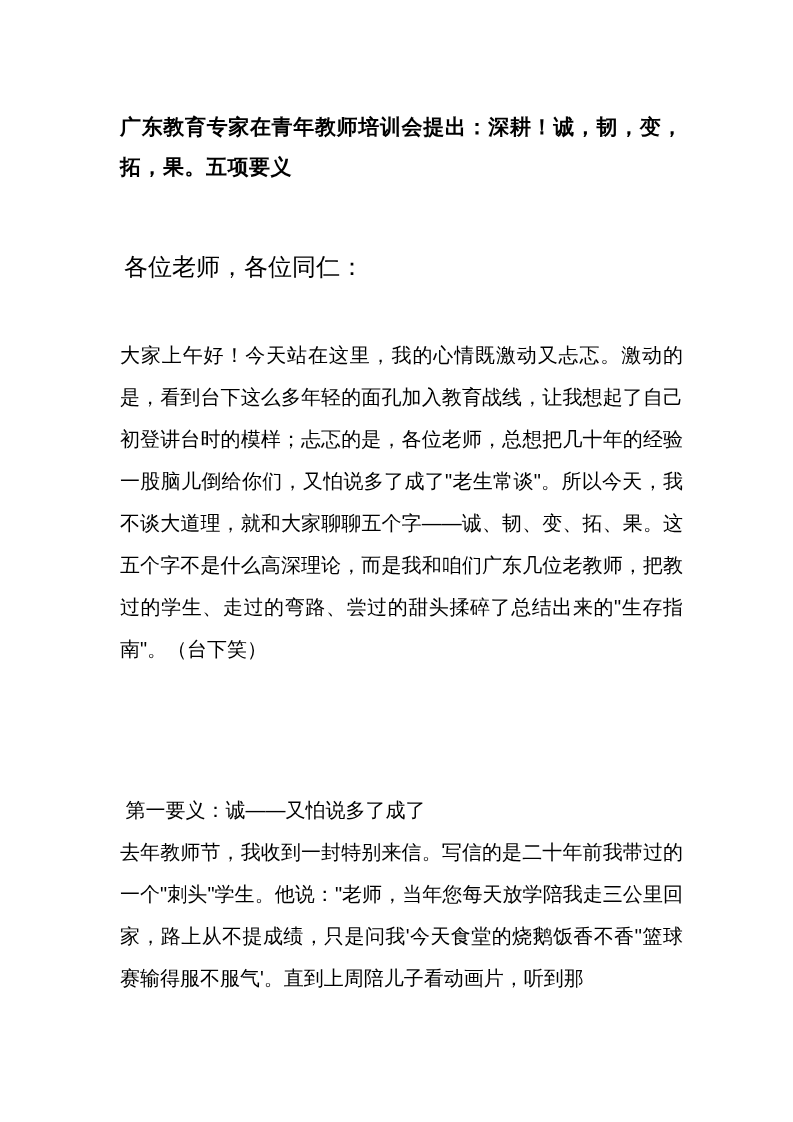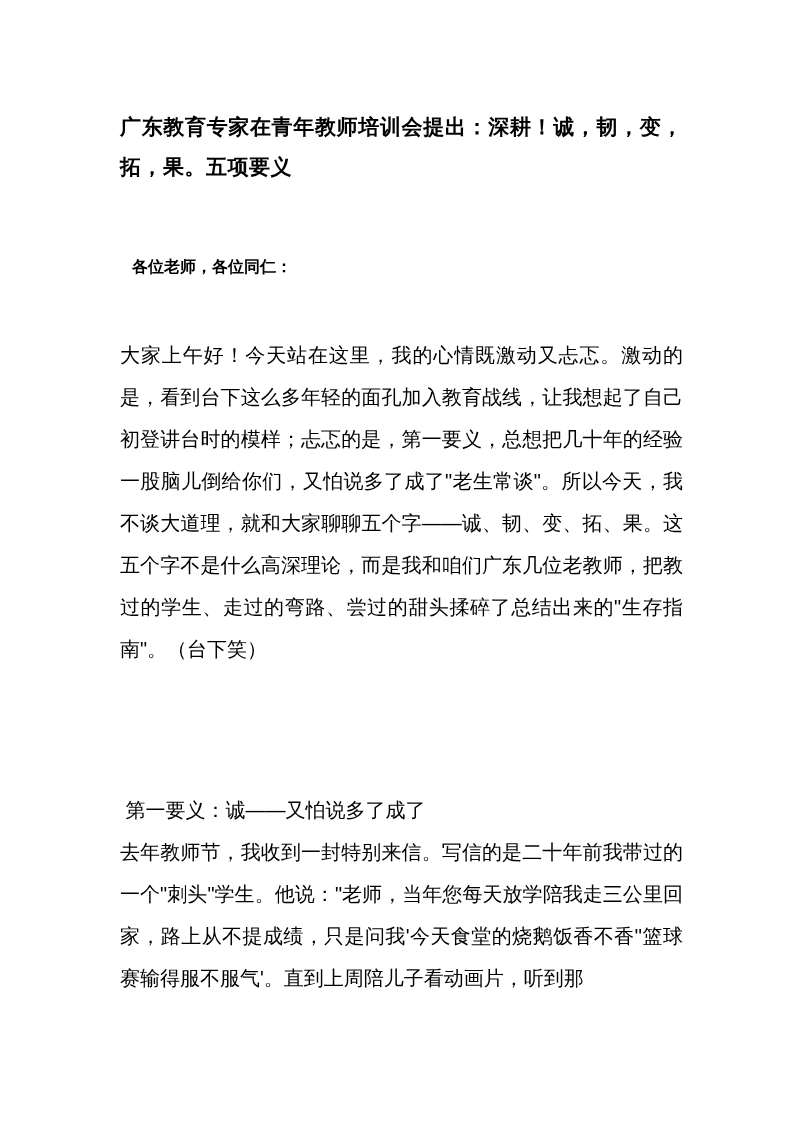--- a/index.html
+++ b/index.html
@@ -20,23 +20,23 @@
   }
   .doc-title {
     margin: 0;
     font-size: 21px;
     font-weight: 700;
     line-height: 40px;
     text-align: justify;
     letter-spacing: 0.5px;
   }
   .salutation {
-    margin: 59px 0 0 12px;
-    font-size: 16px;
-    font-weight: 700;
+    margin: 59px 0 0 4px;
+    font-size: 24px;
+    font-weight: 400;
     line-height: 42px;
   }
   .para {
     margin: 46px 0 0 0;
     font-size: 20px;
     font-weight: 400;
     line-height: 42px;
     text-align: justify;
   }
   .section-heading {
@@ -55,18 +55,18 @@
   }
 </style>
 </head>
 <body>
 
 <div class="page">
   <h1 class="doc-title">广东教育专家在青年教师培训会提出：深耕！诚，韧，变，拓，果。五项要义</h1>
 
   <p class="salutation">各位老师，各位同仁：</p>
 
-  <p class="para">大家上午好！今天站在这里，我的心情既激动又忐忑。激动的是，看到台下这么多年轻的面孔加入教育战线，让我想起了自己初登讲台时的模样；忐忑的是，第一要义，总想把几十年的经验一股脑儿倒给你们，又怕说多了成了"老生常谈"。所以今天，我不谈大道理，就和大家聊聊五个字——诚、韧、变、拓、果。这五个字不是什么高深理论，而是我和咱们广东几位老教师，把教过的学生、走过的弯路、尝过的甜头揉碎了总结出来的"生存指南"。（台下笑）</p>
+  <p class="para">大家上午好！今天站在这里，我的心情既激动又忐忑。激动的是，看到台下这么多年轻的面孔加入教育战线，让我想起了自己初登讲台时的模样；忐忑的是，各位老师，总想把几十年的经验一股脑儿倒给你们，又怕说多了成了"老生常谈"。所以今天，我不谈大道理，就和大家聊聊五个字——诚、韧、变、拓、果。这五个字不是什么高深理论，而是我和咱们广东几位老教师，把教过的学生、走过的弯路、尝过的甜头揉碎了总结出来的"生存指南"。（台下笑）</p>
 
   <h2 class="section-heading"> 第一要义：诚——又怕说多了成了</h2>
 
   <p class="section-para">去年教师节，我收到一封特别来信。写信的是二十年前我带过的一个"刺头"学生。他说："老师，当年您每天放学陪我走三公里回家，路上从不提成绩，只是问我'今天食堂的烧鹅饭香不香''篮球赛输得服不服气'。直到上周陪儿子看动画片，听到那</p>
 </div>
 
 </body></html>

